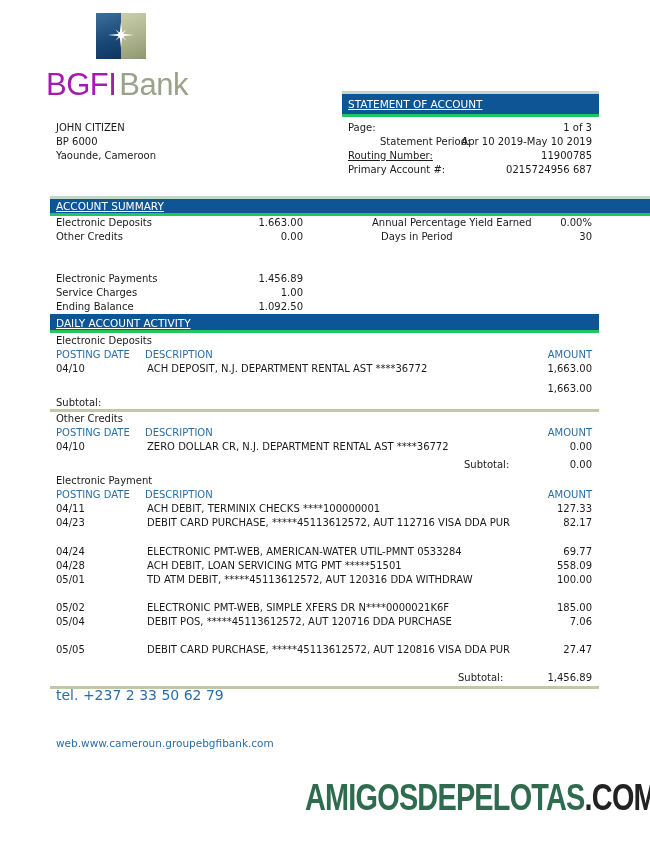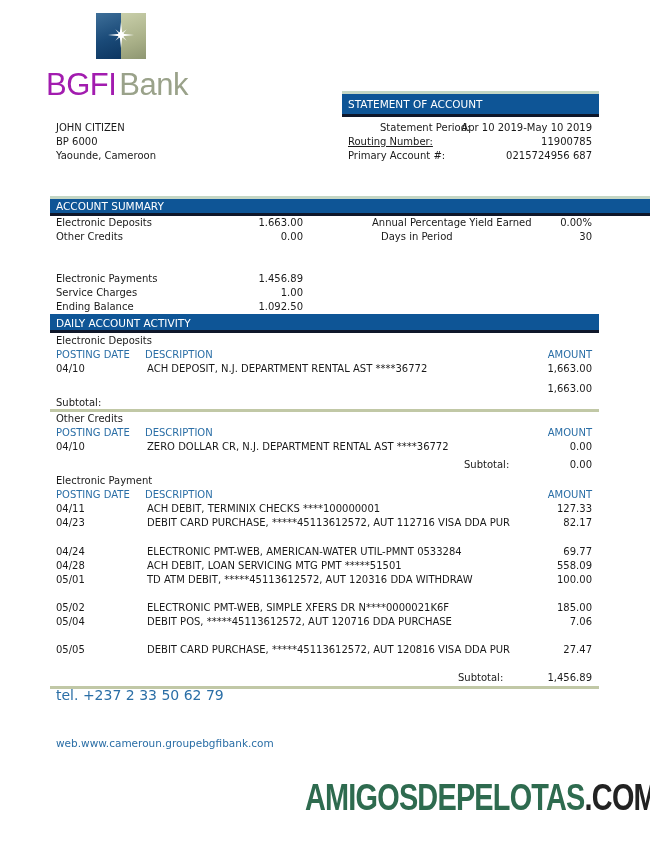--- a/index.html
+++ b/index.html
@@ -13,21 +13,21 @@
     
     .logo-mark { left: 96px; top: 13px; width: 50px; height: 46px; }
     .logo-mark .lft { position: absolute; left: 0; top: 0; width: 25px; height: 46px; background: linear-gradient(160deg, #3e6f99 0%, #1a4a78 55%, #0d3661 100%); }
     .logo-mark .rgt { position: absolute; left: 25px; top: 0; width: 25px; height: 46px; background: linear-gradient(160deg, #c9cfaa 0%, #a9b088 60%, #8e9671 100%); }
     .logo-mark .star { position: absolute; left: 12px; top: 9px; width: 26px; height: 26px; }
     .logo-text { left: 46px; top: 68px; font-family: "Liberation Sans", sans-serif; font-size: 31px; letter-spacing: -0.5px; line-height: 34px; }
     .logo-text .bgfi { color: #a21caf; }
     .logo-text .bank { color: #9aa28a; margin-left: 3px; }
 
     
-    .bar { background: #0e5596; color: #ffffff; font-size: 10.5px; line-height: 14px; padding-left: 6px; border-bottom: 3px solid #0f172a; border-top: 3px solid #c4d6c4; }
+    .bar { background: #0e5596; color: #ffffff; font-size: 10.5px; line-height: 14px; padding-left: 6px; border-bottom: 3px solid #22c55e; border-top: 3px solid #c4d6c4; text-decoration: underline; }
     .rule { height: 3px; background: #c1c8a6; }
   </style>
 </head>
 <body>
 
 <div class="abs logo-mark">
   <div class="lft"></div>
     <div class="rgt"></div>
   <svg class="star" viewBox="0 0 26 26">
     <path d="M13 0 L14.3 11.7 L26 13 L14.3 14.3 L13 26 L11.7 14.3 L0 13 L11.7 11.7 Z" fill="#ffffff"></path>
@@ -36,20 +36,24 @@
   </svg>
 </div>
 <div class="abs logo-text">
   <span class="bgfi">BGFI</span><span class="bank">Bank</span>
 </div>
 
 <div class="abs bar" style="left:342px; top:91px; width:257px; height:26px; padding-top:3px;">
   <span>STATEMENT OF ACCOUNT</span>
 </div>
 <div class="abs" style="left:348px; top:121px; width:244px;">
+  <div style="position:relative; height:14px;">
+    <span class="abs t" style="left:0;top:0;">Page:</span>
+    <span class="abs t r" style="right:0;top:0;">1 of 3</span>
+  </div>
   <div style="position:relative; height:14px;margin-left:32px;">
     <span class="abs t" style="left:0;top:0;">Statement Period:</span>
     <span class="abs t r" style="right:0;top:0;">Apr 10 2019-May 10 2019</span>
   </div>
   <div style="position:relative; height:14px;">
     <span class="abs t" style="left:0;top:0;text-decoration:underline;">Routing Number:</span>
     <span class="abs t r" style="right:0;top:0;">11900785</span>
   </div>
   <div style="position:relative; height:14px;">
     <span class="abs t" style="left:0;top:0;">Primary Account #:</span>

